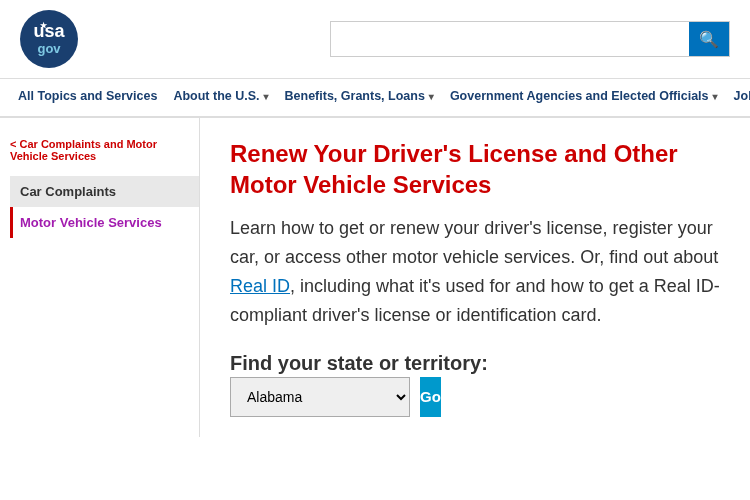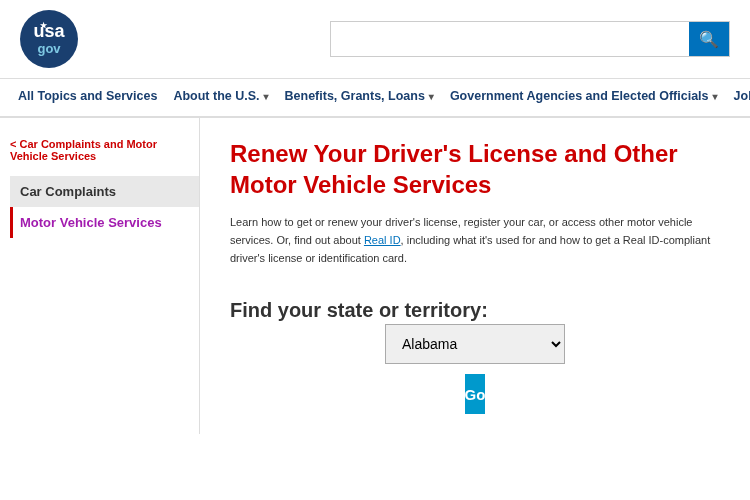--- a/index.html
+++ b/index.html
@@ -129,39 +129,38 @@
       padding: 20px 30px;
     }
     .page-title {
       color: #c00;
       font-size: 24px;
       font-weight: bold;
       margin-bottom: 14px;
       line-height: 1.3;
     }
     .page-desc {
-      font-size: 11px;
+      font-size: 18px;
       line-height: 1.6;
       color: #333;
-      margin-bottom: 32px;
+      margin-bottom: 22px;
     }
     .page-desc a {
       color: #0071bc;
     }
     .find-title {
       font-size: 20px;
       font-weight: bold;
       color: #333;
       margin-bottom: 2px;
     }
     .state-row {
       display: flex;
       align-items: center;
       gap: 10px;
-      flex-direction: column;
     }
     .state-select {
       border: 1px solid #aaa;
       padding: 8px 12px;
       font-size: 14px;
       width: 180px;
       cursor: pointer;
       appearance: auto;
       height: 40px;
     }

